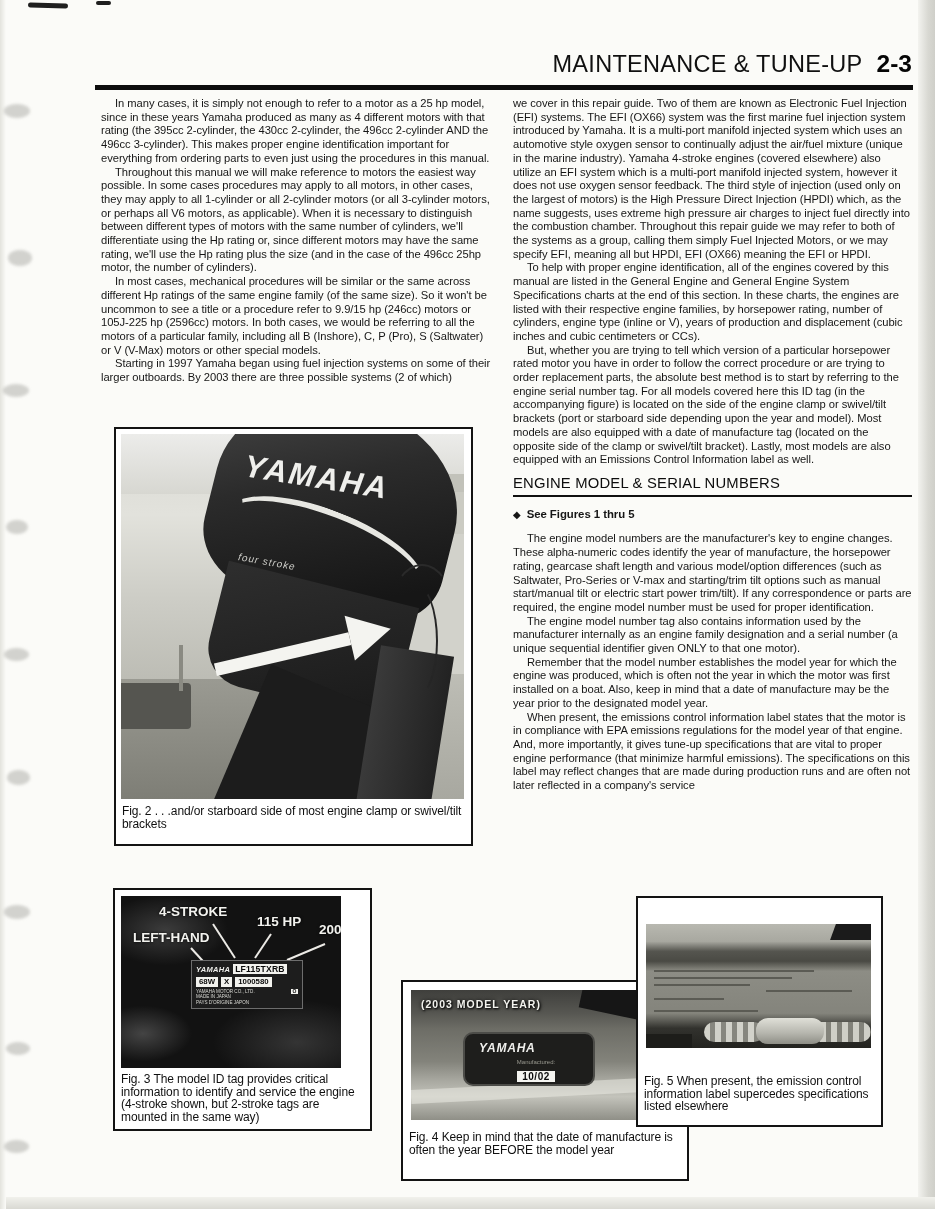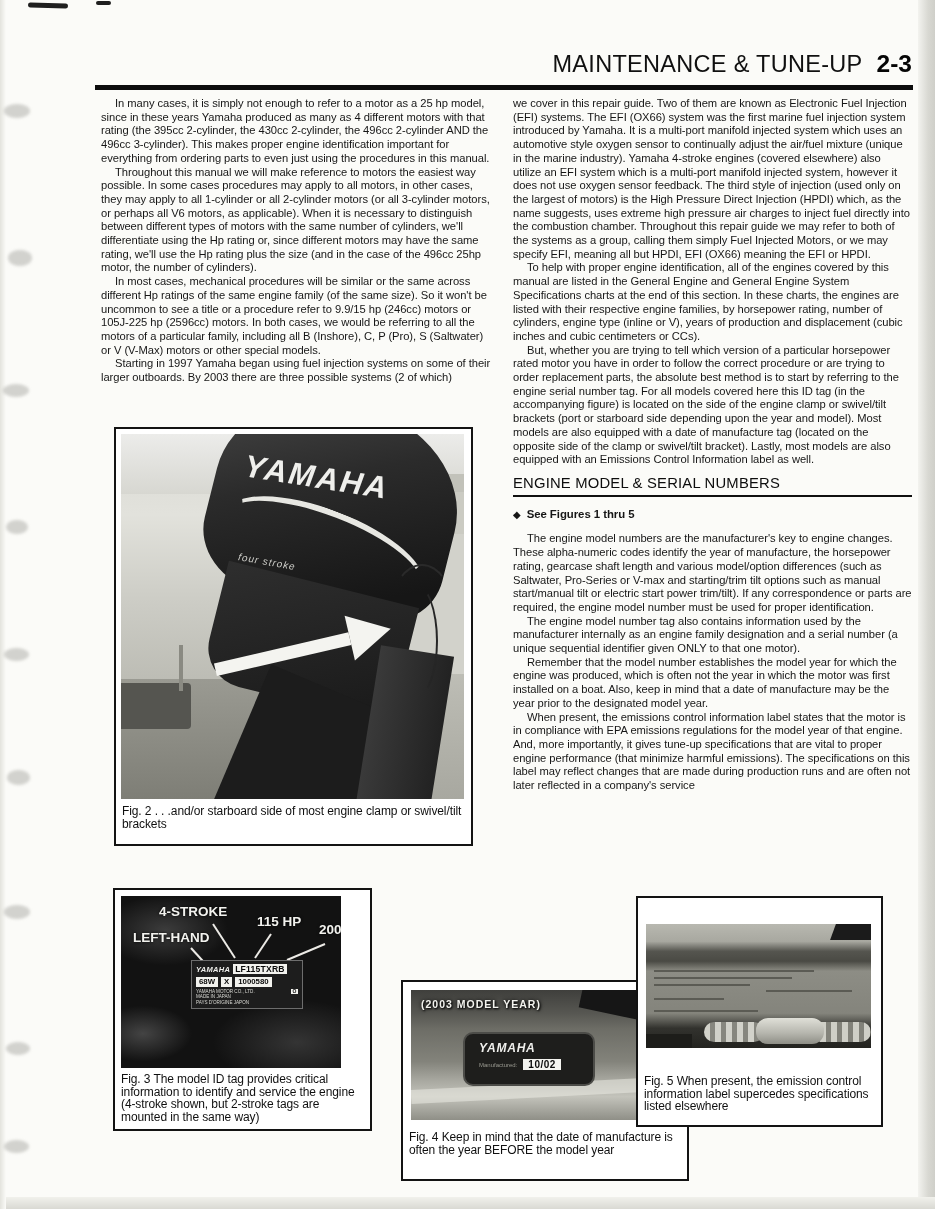--- a/index.html
+++ b/index.html
@@ -90,21 +90,21 @@
   
   .f4photo{left:8px;top:8px;width:233px;height:130px;background:
     linear-gradient(180deg,#3f3f3c 0%,#575752 18%,#6d6d66 30%,#83837b 55%,#a9a9a1 70%,#c3c3bb 82%,#8f8f87 100%);}
   .f4hl{position:absolute;left:0;bottom:22px;width:100%;height:14px;background:rgba(235,235,228,.55);transform:rotate(-3deg);}
   .f4corner{position:absolute;right:-18px;top:-14px;width:80px;height:40px;background:#161616;transform:rotate(12deg);}
   .f4overlay{position:absolute;left:10px;top:8px;color:#f3f3ee;font-weight:700;font-size:10.5px;
     letter-spacing:1px;text-shadow:0 0 4px #000,1px 1px 2px #000;}
   .f4tag{position:absolute;left:52px;top:42px;width:132px;height:54px;background:#1e1e1c;
     border-radius:10px;border:2px solid #4c4c48;box-sizing:border-box;padding:7px 0 0 14px;}
   .f4brand{color:#efefec;font-weight:700;font-style:italic;font-size:12px;letter-spacing:.8px;}
-  .f4row{display:flex;align-items:center;gap:6px;margin-top:4px;}
+  .f4row{display:flex;align-items:center;gap:6px;margin-top:4px;flex-direction:column;}
   .f4lbl{color:#98988f;font-size:6px;}
   .f4val{background:#f4f4f0;color:#0a0a0a;font-weight:700;font-size:10px;padding:0 5px;letter-spacing:.5px;}
   
   .f5photo{left:8px;top:26px;width:225px;height:124px;background:
     linear-gradient(180deg,#b8b8b0 0%,#a8a8a0 14%,#55554f 22%,#4a4a44 30%,#8d8d85 38%,#84847c 72%,#32322e 84%,#23231f 100%);}
   .f5corner{position:absolute;right:0;top:0;width:46px;height:16px;background:#1b1b1b;transform:skewX(-20deg) translateX(8px);}
   .f5line{position:absolute;height:2.4px;background:#5b5b54;filter:blur(.4px);}
   .f5hose{position:absolute;bottom:4px;left:58px;width:167px;height:30px;}
   .f5hoseL{position:absolute;left:0;bottom:2px;width:60px;height:20px;border-radius:10px;
     background:repeating-linear-gradient(90deg,#d2d2ca 0 6px,#87877f 6px 11px);}

